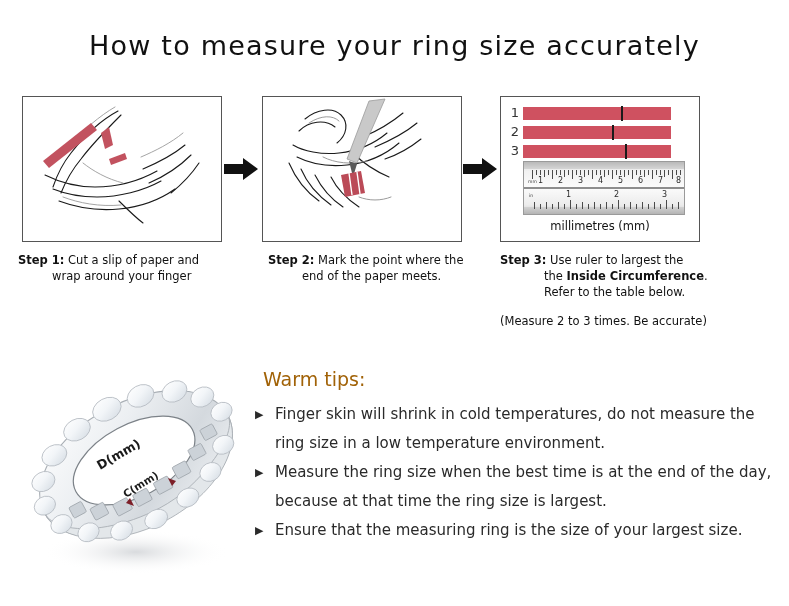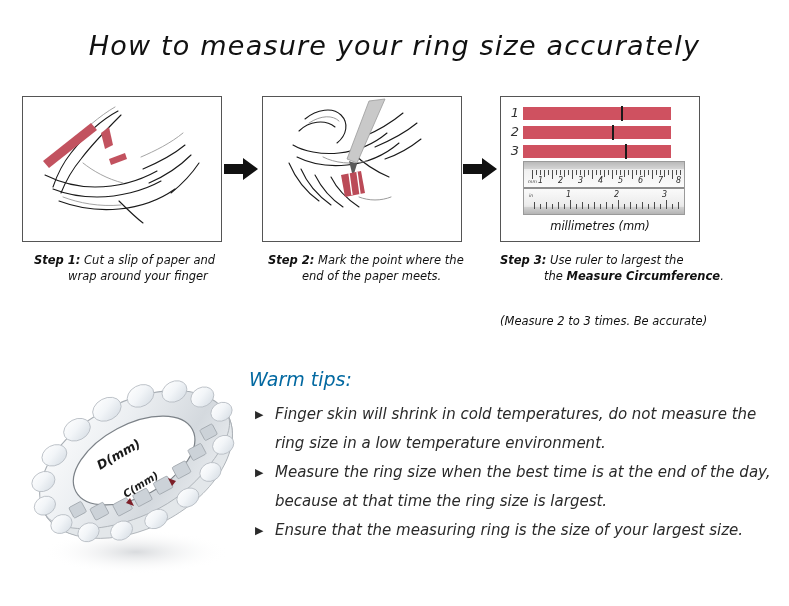--- a/index.html
+++ b/index.html
@@ -5,21 +5,21 @@
 <style>
   html,body{margin:0;padding:0;}
   body{
     width:789px;height:606px;
     background:#ffffff;
     font-family:"Liberation Sans", sans-serif;
     color:#1a1a1a;
     overflow:hidden;
     position:relative;
   }
-  .page{position:relative;width:785px;height:606px;font-style:italic;}
+  .page{position:relative;width:785px;height:606px;}
 
   
   .title{
     position:absolute;left:0;top:30px;width:789px;
     text-align:center;
     font-size:27px;
     letter-spacing:1.2px;
     font-weight:400;
     color:#111;
     font-family:"DejaVu Sans", sans-serif;
@@ -49,21 +49,21 @@
   .caption{
     position:absolute;
     font-size:11.5px;
     line-height:16px;
     color:#111;
     font-family:"DejaVu Sans", sans-serif;
   }
   .caption b{font-weight:bold;}
   .cap-indent{display:block;padding-left:34px;}
   .cap-indent2{display:block;padding-left:44px;}
-  #cap1{left:34px;top:252px;width:236px;}
+  #cap1{left:18px;top:252px;width:236px;}
   #cap2{left:268px;top:252px;width:236px;}
   #cap3{left:500px;top:252px;width:250px;}
 
   .note{
     position:absolute;
     font-size:11.5px;
     color:#111;
     font-family:"DejaVu Sans", sans-serif;
   }
   #note1{left:24px;top:314px;}
@@ -118,22 +118,22 @@
     font-family:"DejaVu Sans", sans-serif;
   }
 
   
   #ring-illus{
     position:absolute;left:18px;top:352px;width:246px;height:232px;
   }
 
   
   #tips-head{
-    position:absolute;left:249px;top:368px;
-    font-size:19px;color:#0369a1;
+    position:absolute;left:263px;top:368px;
+    font-size:19px;color:#a16207;
     font-family:"DejaVu Sans", sans-serif;
   }
   #tips-list{
     position:absolute;left:255px;top:400px;width:520px;
   }
   .tip{
     position:relative;
     padding-left:20px;
     font-size:15px;
     line-height:29px;
@@ -349,21 +349,22 @@
 
   <div class="caption" id="cap2">
     <b>Step 2:</b>
     <span>Mark the point where the</span>
     <span class="cap-indent">end of the paper meets.</span>
   </div>
 
   <div class="caption" id="cap3">
     <b>Step 3:</b>
     <span>Use ruler to largest the</span>
-    <span class="cap-indent2"><span>the </span><b>Measure Circumference</b><span>.</span></span>
+    <span class="cap-indent2"><span>the </span><b>Inside Circumference</b><span>.</span></span>
+    <span class="cap-indent2">Refer to the table below.</span>
   </div>
 
   <div class="note" id="note3">(Measure 2 to 3 times. Be accurate)</div>
 
   <div id="ring-illus">
     <svg width="246" height="232" viewBox="0 0 246 232">
       <defs>
         <linearGradient id="metal" x1="0" y1="0" x2="1" y2="1">
           <stop offset="0%" stop-color="#ffffff"></stop>
           <stop offset="35%" stop-color="#eceff2"></stop>

